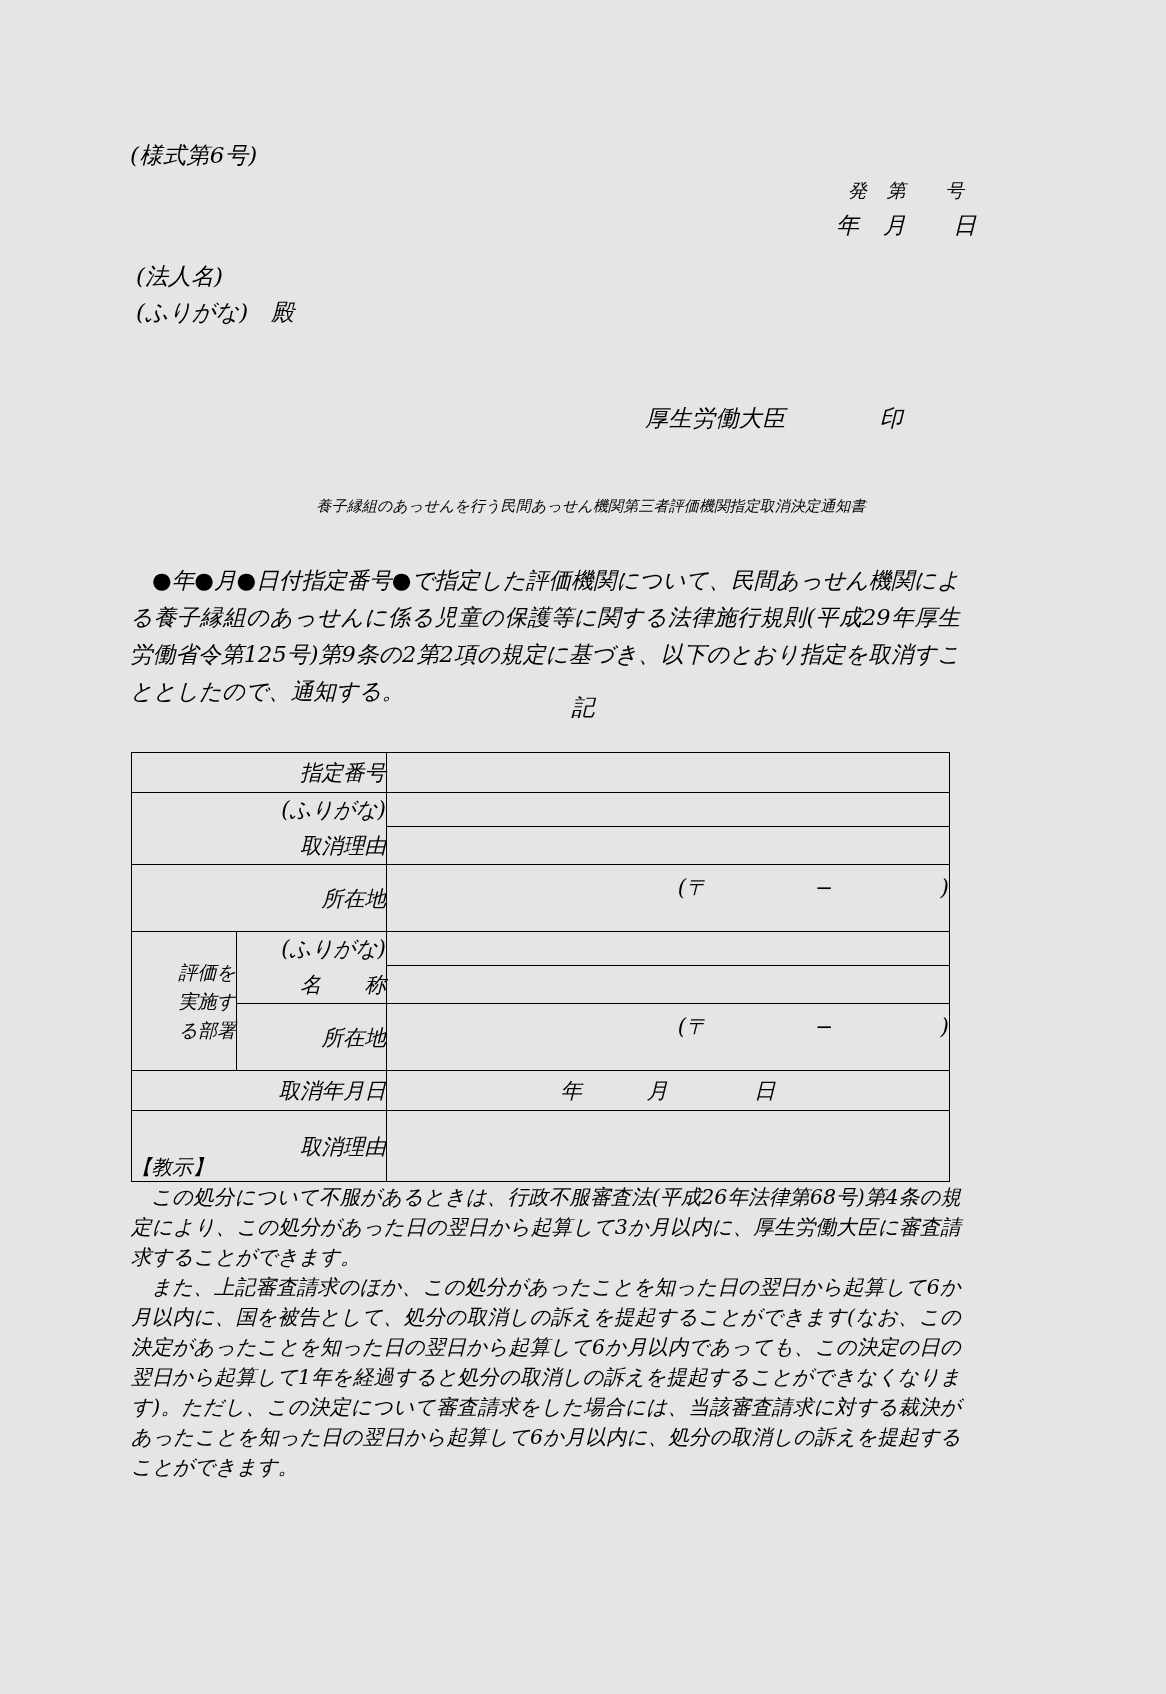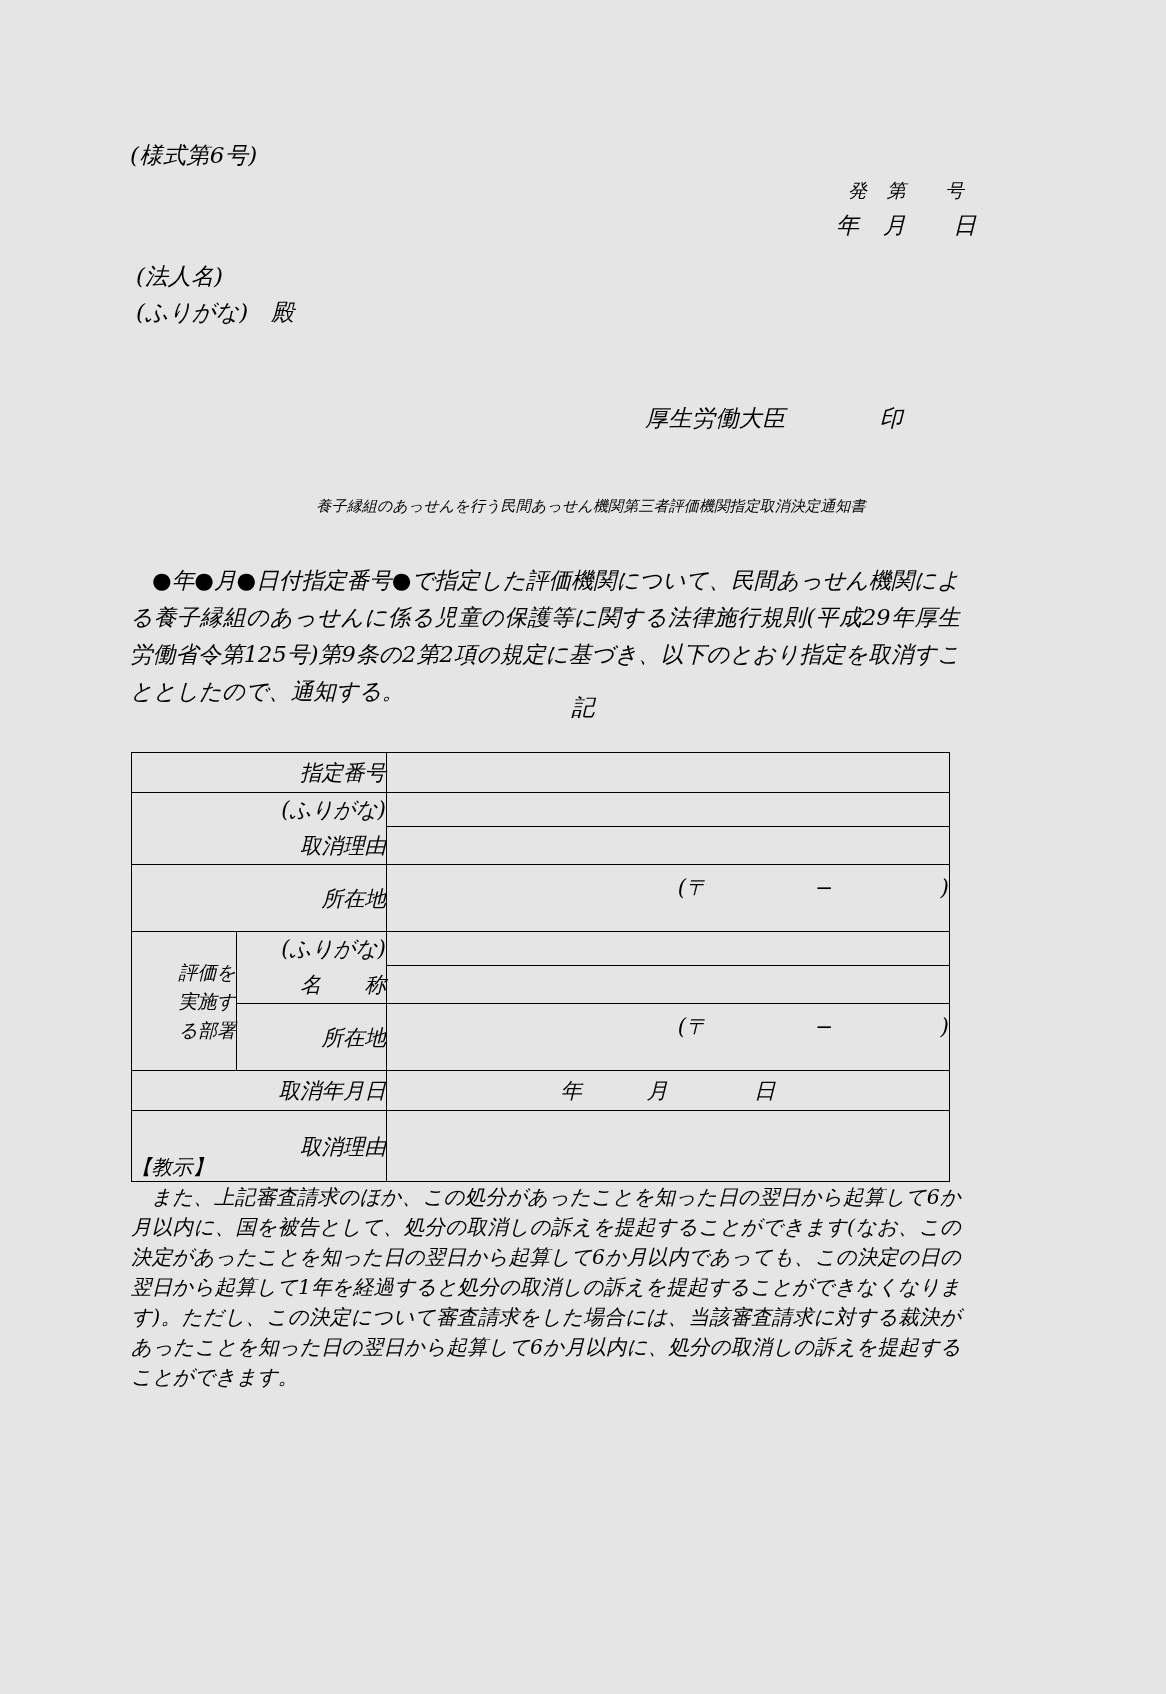--- a/index.html
+++ b/index.html
@@ -227,16 +227,17 @@
 
       <tr>
         <td class="label" colspan="2" style="height:70px">取消理由</td>
         <td class="value"></td>
       </tr>
     </tbody>
   </table>
 
   <div id="instructions">
     <div class="head">【教示】</div>
+    <p class="para">この処分について不服があるときは、行政不服審査法(平成26年法律第68号)第4条の規定により、この処分があった日の翌日から起算して3か月以内に、厚生労働大臣に審査請求することができます。</p>
     <p class="para">また、上記審査請求のほか、この処分があったことを知った日の翌日から起算して6か月以内に、国を被告として、処分の取消しの訴えを提起することができます(なお、この決定があったことを知った日の翌日から起算して6か月以内であっても、この決定の日の翌日から起算して1年を経過すると処分の取消しの訴えを提起することができなくなります)。ただし、この決定について審査請求をした場合には、当該審査請求に対する裁決があったことを知った日の翌日から起算して6か月以内に、処分の取消しの訴えを提起することができます。</p>
   </div>
 
 </div>
 
 </body></html>

